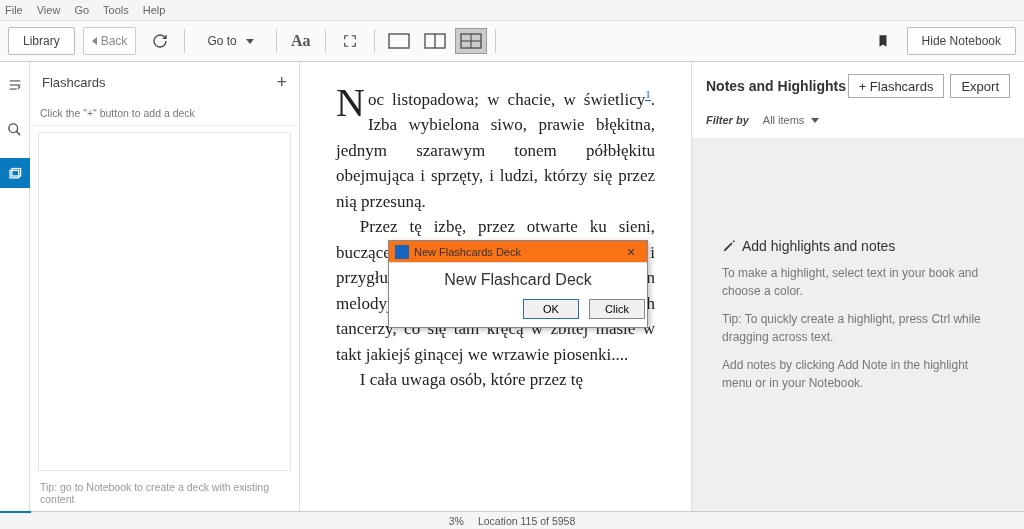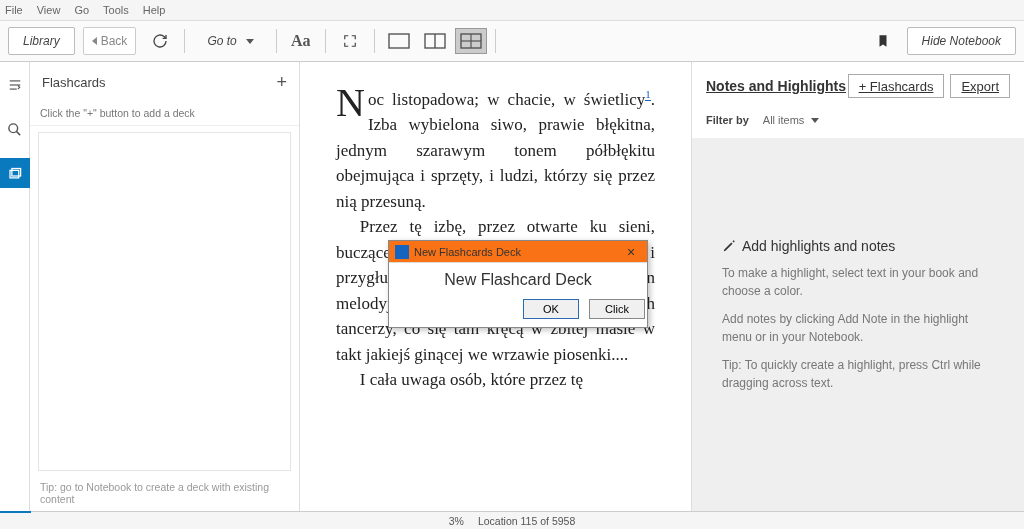--- a/index.html
+++ b/index.html
@@ -2,21 +2,21 @@
 <html><head>
 <meta charset="utf-8">
 <style>
   * { box-sizing: border-box; margin: 0; padding: 0; }
   body { font-family: Arial, sans-serif; font-size: 12px; color: #333; background: #fff; width: 1024px; height: 529px; overflow: hidden; position: relative; }
   
   .menubar { height: 20px; background: #f5f5f5; display: flex; align-items: center; padding: 0 5px; gap: 14px; font-size: 11px; color: #666; }
   .menubar span { cursor: default; }
   
   .toolbar { height: 42px; background: #fafafa; border-top: 1px solid #ddd; border-bottom: 1px solid #ccc; display: flex; align-items: center; padding: 0 8px; gap: 8px; }
-  .btn { height: 28px; padding: 0 14px; background: #fff; border: 1px solid #bbb; border-radius: 2px; font-size: 12px; color: #444; display: flex; align-items: center; gap: 6px; cursor: pointer; font-style: italic; }
+  .btn { height: 28px; padding: 0 14px; background: #fff; border: 1px solid #bbb; border-radius: 2px; font-size: 12px; color: #444; display: flex; align-items: center; gap: 6px; cursor: pointer; }
   .back-btn { display: flex; align-items: center; gap: 4px; color: #888; font-size: 12px; height: 28px; padding: 0 8px; background: #fff; border: 1px solid #ccc; border-radius: 2px; }
   .icon-btn { width: 32px; height: 28px; display: flex; align-items: center; justify-content: center; color: #555; cursor: pointer; }
   .divider { width: 1px; height: 24px; background: #ccc; }
   .layout-icons { display: flex; gap: 4px; align-items: center; }
   .layout-icons .layout-opt { width: 32px; height: 26px; display: flex; align-items: center; justify-content: center; border: 1px solid transparent; }
   .layout-icons .layout-opt.active { background: #ccc; border: 1px solid #999; }
   .layout-icons svg { display:block; }
   .spacer { flex: 1; }
   
   .main { display: flex; height: calc(100% - 20px - 42px - 18px); }
@@ -31,26 +31,26 @@
   .fc-body { flex: 1; background: #fff; margin: 6px 8px; border: 1px solid #e5e5e5; }
   .fc-tip { padding: 4px 10px 6px 10px; font-size: 10.5px; color: #999; }
   
   .reader { flex: 1; border-right: 1px solid #ddd; padding: 24px 36px 8px 36px; overflow: hidden; position: relative; }
   .reader-text { font-family: Georgia, 'Times New Roman', serif; font-size: 17px; line-height: 1.5; color: #222; text-align: justify; }
   .dropcap { float: left; font-size: 40px; line-height: 0.85; padding-right: 3px; font-family: Georgia, serif; }
   .indent { text-indent: 1.4em; }
   .fn { color: #1565c0; font-size: 11px; vertical-align: super; border-bottom: 1px solid #1565c0; }
   
   .notes-panel { width: 332px; display: flex; flex-direction: column; }
-  .notes-header { padding: 12px 14px 8px 14px; display: flex; align-items: center; justify-content: space-between; text-decoration: underline; }
+  .notes-header { padding: 12px 14px 8px 14px; display: flex; align-items: center; justify-content: space-between; }
   .notes-header h3 { font-size: 14px; font-weight: 600; color: #333; }
   .notes-header .btns { display: flex; gap: 6px; }
   .small-btn { height: 24px; padding: 0 10px; background: #fff; border: 1px solid #aaa; font-size: 13px; cursor: pointer; display: flex; align-items: center; }
   .filter-row { padding: 8px 14px 12px 14px; font-size: 11px; color: #444; display: flex; align-items: center; gap: 14px; }
-  .filter-label { font-weight: 700; }
+  .filter-label { font-weight: 700; font-style: italic; }
   .filter-val { color: #666; display: flex; align-items: center; gap: 4px; }
   .notes-body { flex: 1; background: #efefef; padding: 100px 30px 20px 30px; }
   .nb-heading { font-size: 14px; color: #333; display: flex; align-items: center; gap: 6px; margin-bottom: 10px; }
   .nb-text { font-size: 12px; color: #777; line-height: 1.5; margin-bottom: 10px; }
   
   .statusbar { height: 18px; background: #f5f5f5; border-top: 1px solid #ccc; display: flex; align-items: center; justify-content: center; font-size: 10.5px; color: #555; gap: 14px; position: relative; }
   .progress-bar { position: absolute; left: 0; top: -1px; height: 2px; width: 3%; background: #0a7abf; }
   
   .dialog { position: absolute; left: 388px; top: 240px; width: 260px; background: #fff; border: 1px solid #888; box-shadow: 2px 2px 6px rgba(0,0,0,0.25); font-size: 11px; z-index: 50; }
   .dlg-title { height: 22px; background: #f97316; display: flex; align-items: center; padding: 0 6px; justify-content: space-between; border-bottom: 1px solid #ddd; }
@@ -186,22 +186,22 @@
       <span class="filter-val chev">All items</span>
     </div>
     <div class="notes-body">
       <div class="nb-heading">
         <svg width="14" height="14" viewBox="0 0 24 24" fill="#333">
             <path d="M3 21l3-1 12-12-2-2L4 18l-1 3zM18 4l2 2 2-2-2-2-2 2z"></path>
           </svg>
         <span>Add highlights and notes</span>
       </div>
       <p class="nb-text">To make a highlight, select text in your book and choose a color.</p>
+      <p class="nb-text">Tip: To quickly create a highlight, press Ctrl while dragging across text.</p>
       <p class="nb-text">Add notes by clicking Add Note in the highlight menu or in your Notebook.</p>
-      <p class="nb-text">Tip: To quickly create a highlight, press Ctrl while dragging across text.</p>
     </div>
   </div>
 </div>
 
 <div class="statusbar">
   <div class="progress-bar"></div>
   <span>3%</span>
   <span>Location 115 of 5958</span>
 </div>
 

